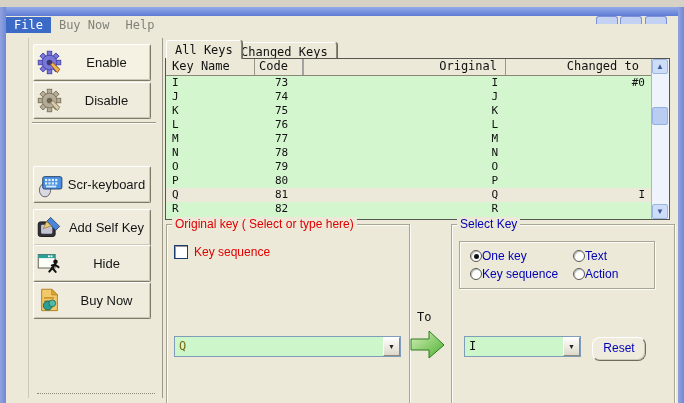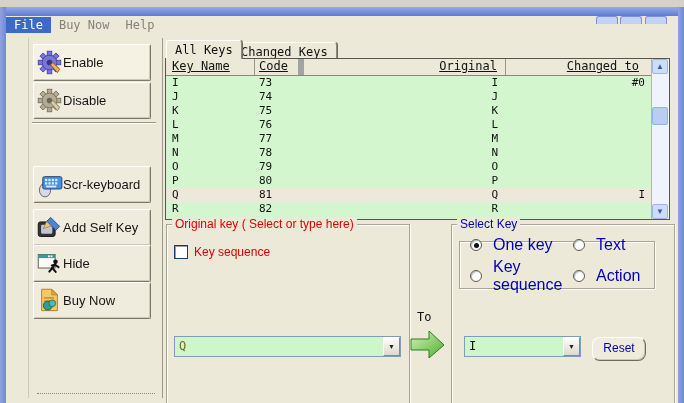--- a/index.html
+++ b/index.html
@@ -25,49 +25,49 @@
   .menu-item.active{background:#3B6BC6;color:#fff;}
   
   .sidebar{position:absolute;left:28px;top:38px;width:133px;height:360px;
     border-left:1px solid #cdc9ba;border-right:1px solid #9c998a;}
   .sbtn{position:absolute;left:4px;width:116px;height:35px;
     background:#EFECDE;border:1px solid;border-color:#FFFFFF #7D7A68 #7D7A68 #FFFFFF;
     border-radius:2px;box-shadow:inset -1px -1px 0 #CCC8B8;
     display:flex;align-items:center;cursor:pointer;}
   .sbtn.hilite{background:#F5F2E4;}
   .sbtn .ic{width:27px;height:27px;margin-left:2px;flex:none;}
-  .sbtn .lbl{flex:1;text-align:left;font-size:13px;color:#161616;}
+  .sbtn .lbl{flex:1;text-align:center;font-size:13px;color:#161616;}
   .side-sep{position:absolute;left:3px;width:124px;height:0;
     border-top:1px solid #989486;border-bottom:1px solid #FDFCF6;}
   .side-dots{position:absolute;left:8px;width:118px;top:355px;border-top:1px dotted #8A8878;}
   
   .tab{position:absolute;font-family:"DejaVu Sans Mono",monospace;font-size:12px;
     color:#111;background:var(--bg,#ECE9D8);border:1px solid #8C897C;border-bottom:none;
     border-top-color:#FFF;border-left-color:#FFF;border-radius:3px 3px 0 0;
     padding:2px 8px 1px 8px;cursor:pointer;}
   .tab.active{left:166px;top:40px;height:15px;z-index:2;box-shadow:1px 0 0 #6E6B60;}
   .tab.inactive{left:232px;top:42px;height:13px;box-shadow:1px 0 0 #6E6B60;}
   
   .keytable{position:absolute;left:165px;top:58px;width:503px;height:160px;
     border:1px solid #565650;background:var(--table_green,#D4F6CF);}
   .thead{position:absolute;left:0;top:0;right:17px;height:16px;background:var(--bg,#ECE9D8);
     border-bottom:1px solid #8A8778;display:flex;
     font-family:"DejaVu Sans Mono",monospace;font-size:12px;color:#111;}
-  .th{line-height:15px;white-space:nowrap;overflow:hidden;text-decoration:underline;}
+  .th{line-height:15px;white-space:nowrap;overflow:hidden;}
   .th.c0{width:89px;padding-left:6px;border-right:1px solid #9A968A;box-sizing:border-box;}
-  .th.c1{width:49px;padding-left:4px;border-right:6px solid #a3a3a3;box-sizing:border-box;}
+  .th.c1{width:49px;padding-left:4px;border-right:2px solid #a3a3a3;box-sizing:border-box;}
   .th.c2{width:202px;padding-right:8px;border-right:1px solid #9A968A;box-sizing:border-box;text-align:right;}
   .th.c3{width:144px;padding-right:11px;box-sizing:border-box;text-align:right;}
   .tbody{position:absolute;left:0;top:17px;right:17px;bottom:0;overflow:hidden;}
   .trow{display:flex;height:14px;font-family:"DejaVu Sans Mono",monospace;font-size:11px;
     line-height:14px;color:#111;}
   .trow.sel{background:var(--selected_row,#EDE9DA);}
   .tcell{white-space:nowrap;overflow:hidden;box-sizing:border-box;}
   .tcell.c0{width:89px;padding-left:6px;}
-  .tcell.c1{width:49px;padding-left:4px;}
+  .tcell.c1{width:49px;padding-left:4px;text-align:center;}
   .tcell.c2{width:202px;padding-right:8px;text-align:right;}
   .tcell.c3{width:144px;padding-right:5px;text-align:right;}
   
   .vscroll{position:absolute;right:0;top:0;bottom:0;width:17px;background:#EFF3FB;
     border-left:1px solid #B9B6A8;}
   .sc-btn{position:absolute;left:0;width:16px;height:15px;background:#CDDDF8;
     border:1px solid #9EB6E4;border-radius:2px;box-sizing:border-box;
     color:#3C5A9C;font-size:8px;text-align:center;line-height:13px;cursor:pointer;}
   .sc-btn.up{top:0;} .sc-btn.down{bottom:0;}
   .sc-thumb{position:absolute;left:0;top:48px;width:16px;height:18px;background:#B9CDF3;
@@ -80,21 +80,21 @@
   .red-t{color:var(--red_label,#DE0000);}
   .blue-t{color:var(--blue_label,#0000B4);}
   .checkbox{display:inline-block;width:12px;height:12px;background:#fff;
     border:1px solid #1A3C6E;box-shadow:inset 1px 1px 0 #9a9a9a;cursor:pointer;vertical-align:middle;}
   .chkrow{position:absolute;left:174px;top:245px;display:flex;align-items:center;gap:6px;
     font-size:12px;}
   
   .radio-box{position:absolute;left:7px;top:16px;width:196px;height:48px;
     border:1px solid #A9A593;box-shadow:inset 1px 1px 0 rgba(255,255,255,.8),1px 1px 0 rgba(255,255,255,.8);
     display:grid;grid-template-columns:103px 1fr;align-content:center;row-gap:4px;padding-left:10px;box-sizing:border-box;}
-  .radio-item{display:flex;align-items:center;gap:11px;font-size:16px;cursor:pointer;}
+  .radio-item{display:flex;align-items:center;gap:0;font-size:12px;cursor:pointer;}
   .radio-circle{width:10px;height:10px;border-radius:50%;background:#fff;
     border:1px solid #5A5850;box-shadow:inset 1px 1px 1px #bbb;position:relative;flex:none;}
   .radio-circle.on::after{content:"";position:absolute;left:2.5px;top:2.5px;width:5px;height:5px;
     border-radius:50%;background:#111;}
   
   .combo{position:absolute;height:21px;border:1px solid #7F9DB9;background:#fff;
     display:flex;box-sizing:border-box;}
   .combo-field{flex:1;background:var(--combo_green,#CDF7CB);
     font-family:"DejaVu Sans Mono",monospace;font-size:12px;line-height:19px;padding:0 4px;
     white-space:nowrap;overflow:hidden;}

